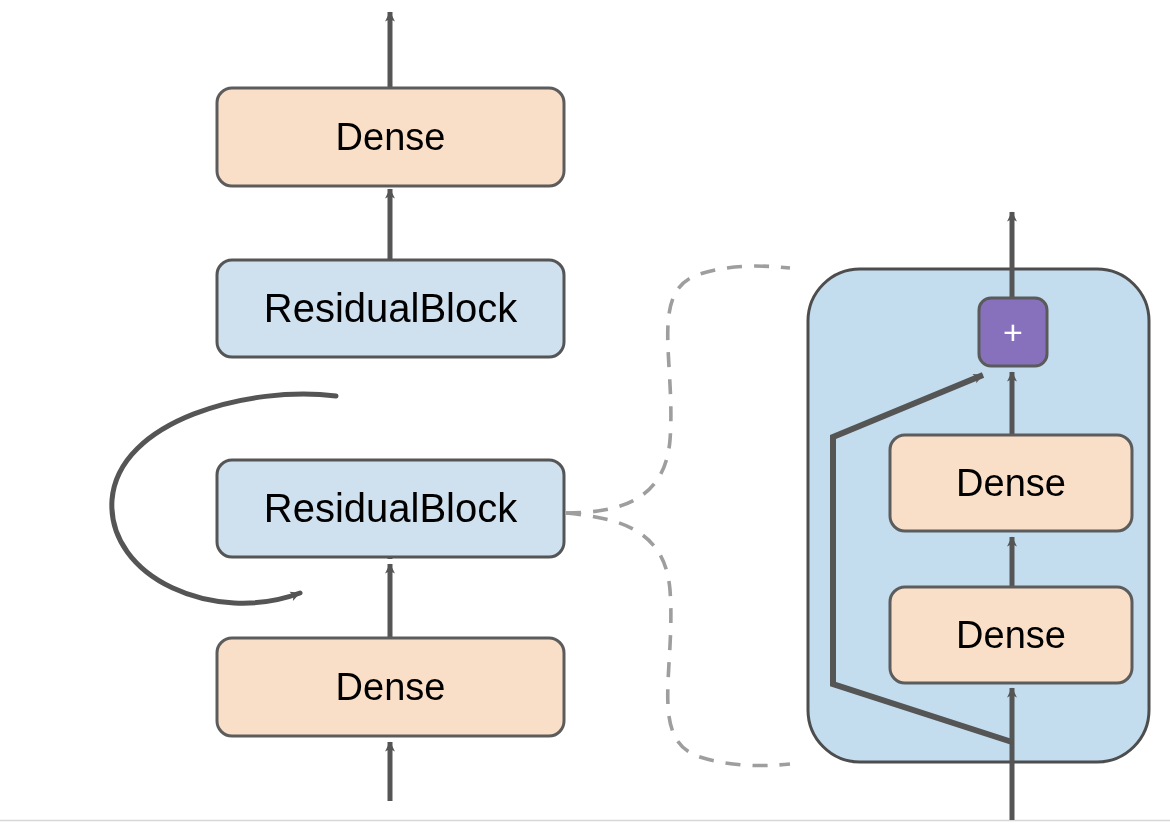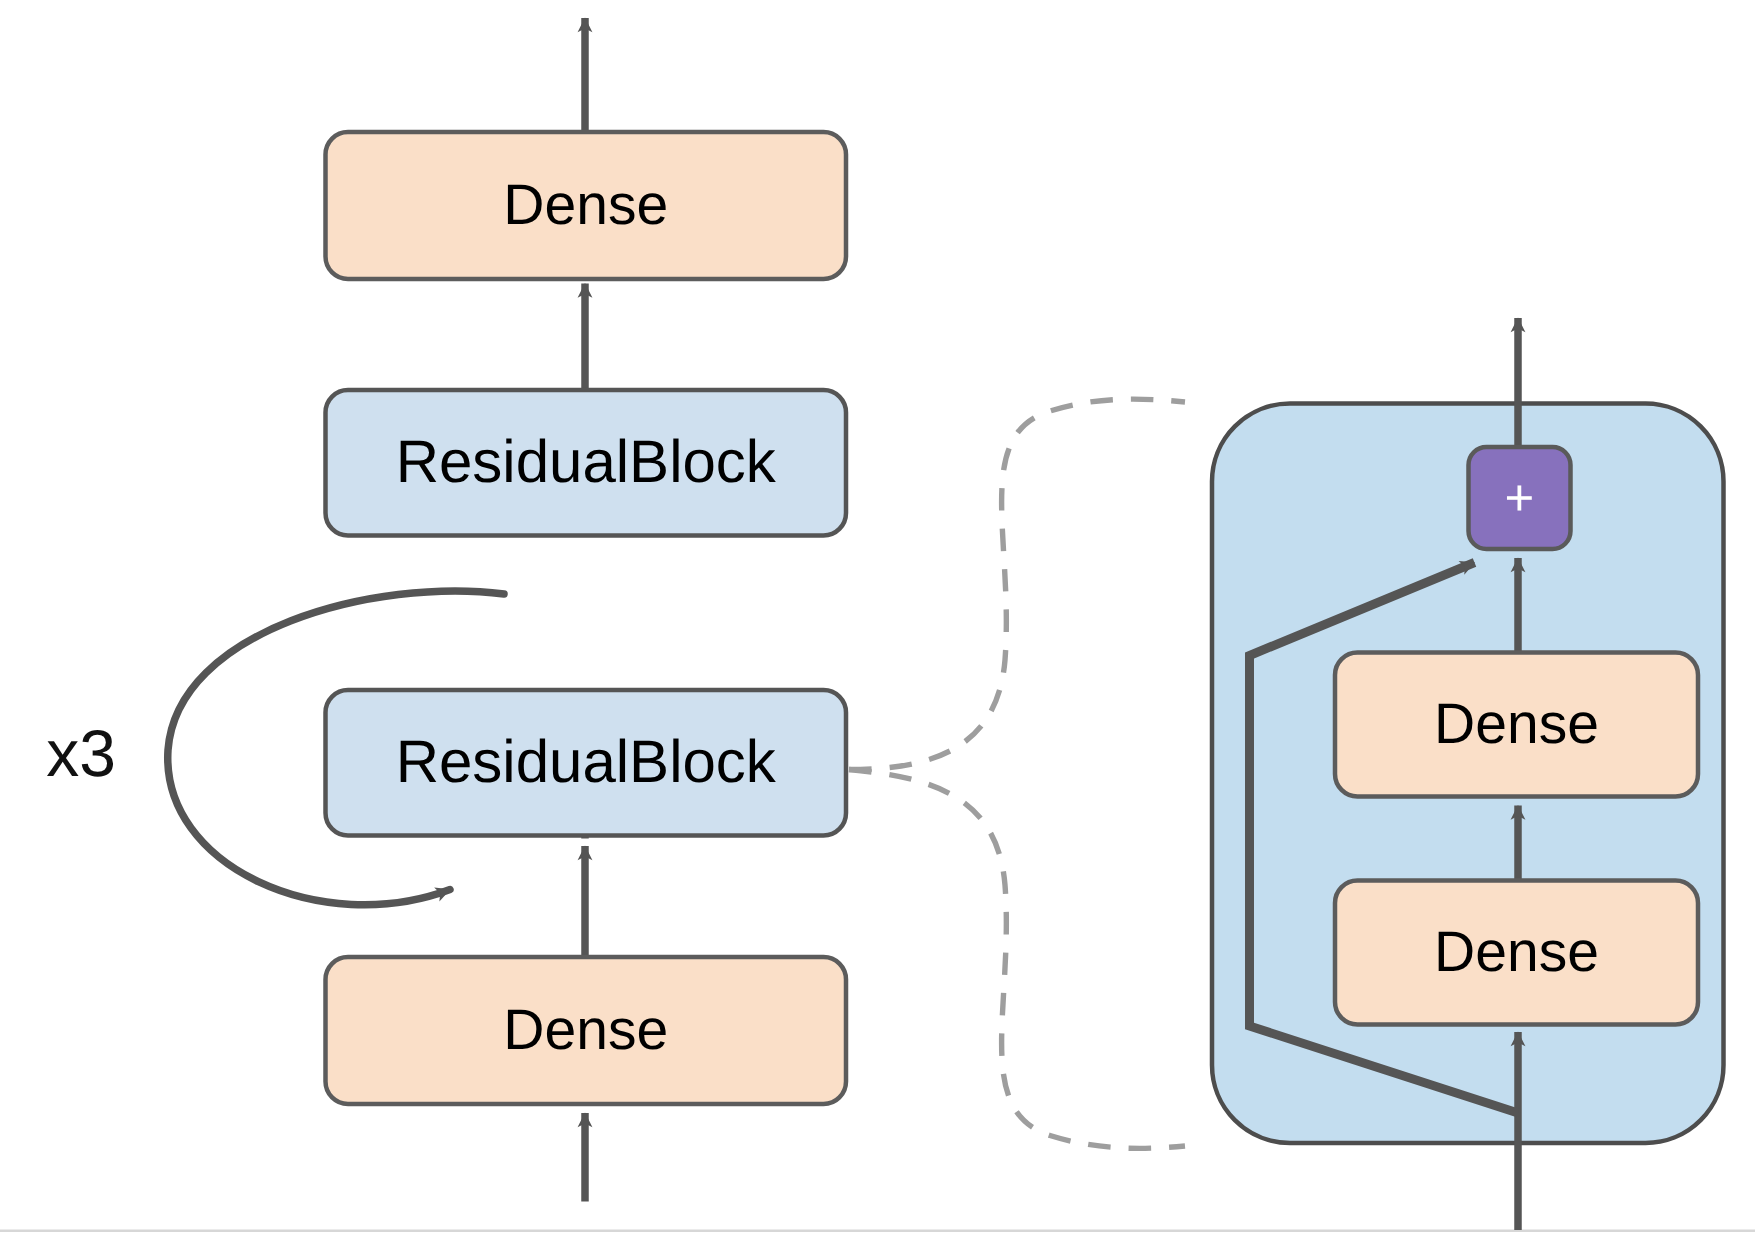--- a/index.html
+++ b/index.html
@@ -113,21 +113,20 @@
   </svg>
 
   <div class="node-label lbl-dense" style="left:217px; top:88px; width:347px; height:98px;">Dense</div>
 
   <div class="node-label lbl-resblock" style="left:217px; top:260px; width:347px; height:97px;">ResidualBlock</div>
 
   <div class="node-label lbl-resblock" style="left:217px; top:460px; width:347px; height:97px;">ResidualBlock</div>
 
   <div class="node-label lbl-dense" style="left:217px; top:638px; width:347px; height:98px;">Dense</div>
 
-  <div class="node-label lbl-x3" style="left:8px; top:473px; width:92px; height:60px;">x3</div>
 
   <div class="node-label lbl-dense" style="left:890px; top:435px; width:242px; height:96px;">Dense</div>
 
   <div class="node-label lbl-dense" style="left:890px; top:587px; width:242px; height:96px;">Dense</div>
 
   <div class="node-label lbl-plus" style="left:979px; top:298px; width:68px; height:68px;">+</div>
 
 </div>
 
 </body></html>

